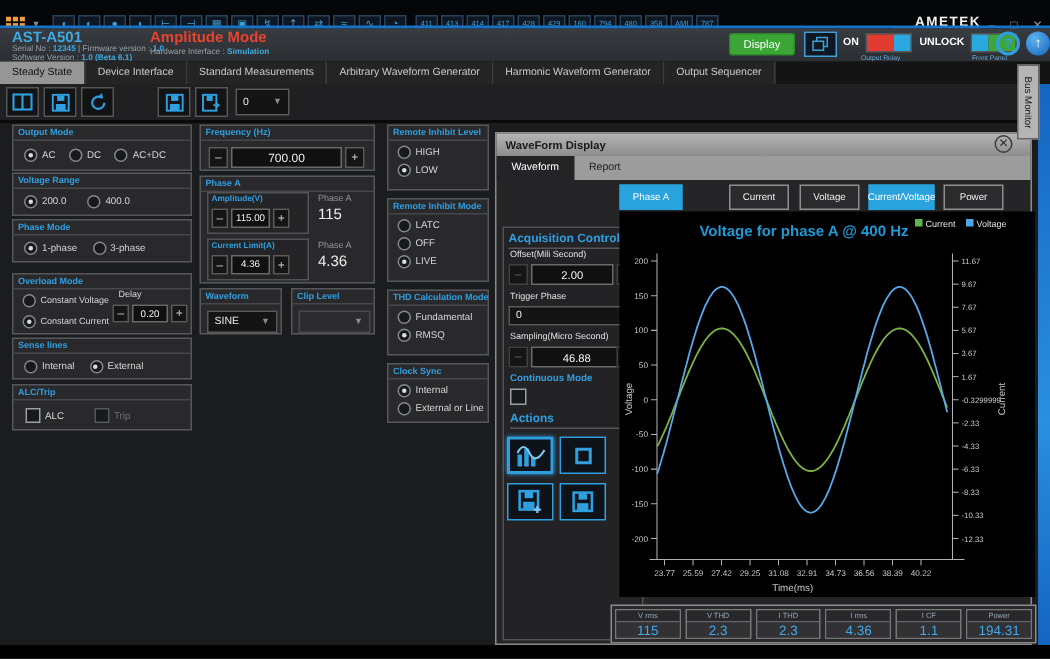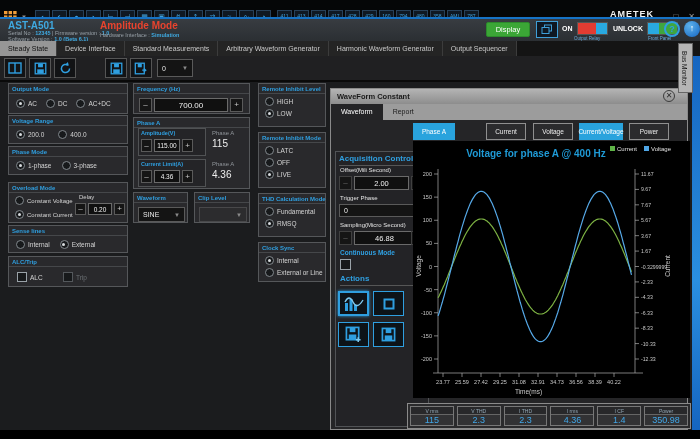--- a/index.html
+++ b/index.html
@@ -489,21 +489,21 @@
               <span class="rdot"></span>
               <span class="rlabel">External or Line</span>
             </label>
           </div>
         </div>
       </div>
     </div>
 
   <div class="wfpanel">
     <div class="wf-titlebar">
-      <span>WaveForm Constant</span>
+      <span>WaveForm Display</span>
       <span class="wf-close">✕</span>
     </div>
     <div class="wf-tabstrip" id="wf-tabs">
         <span class="wf-tab sel">Waveform</span>
         <span class="wf-tab">Report</span>
       </div>
     <div id="viewbtns">
         <div class="viewbtn active" style="left: 82px; width: 42px;">Phase A</div>
         <div class="viewbtn" style="left: 155px; width: 40px;">Current</div>
         <div class="viewbtn" style="left: 202px; width: 40px;">Voltage</div>
@@ -648,23 +648,23 @@
         <div class="measbox">
           <div class="measlabel">I THD</div>
           <div class="measval">2.3</div>
         </div>
         <div class="measbox">
           <div class="measlabel">I rms</div>
           <div class="measval">4.36</div>
         </div>
         <div class="measbox">
           <div class="measlabel">I CF</div>
-          <div class="measval">1.4</div>
+          <div class="measval">1.1</div>
         </div>
         <div class="measbox">
           <div class="measlabel">Power</div>
-          <div class="measval">350.98</div>
+          <div class="measval">194.31</div>
         </div>
       </div>
   </div>
 
   <div class="bottombar"></div>
 </div>
 
 </body></html>

